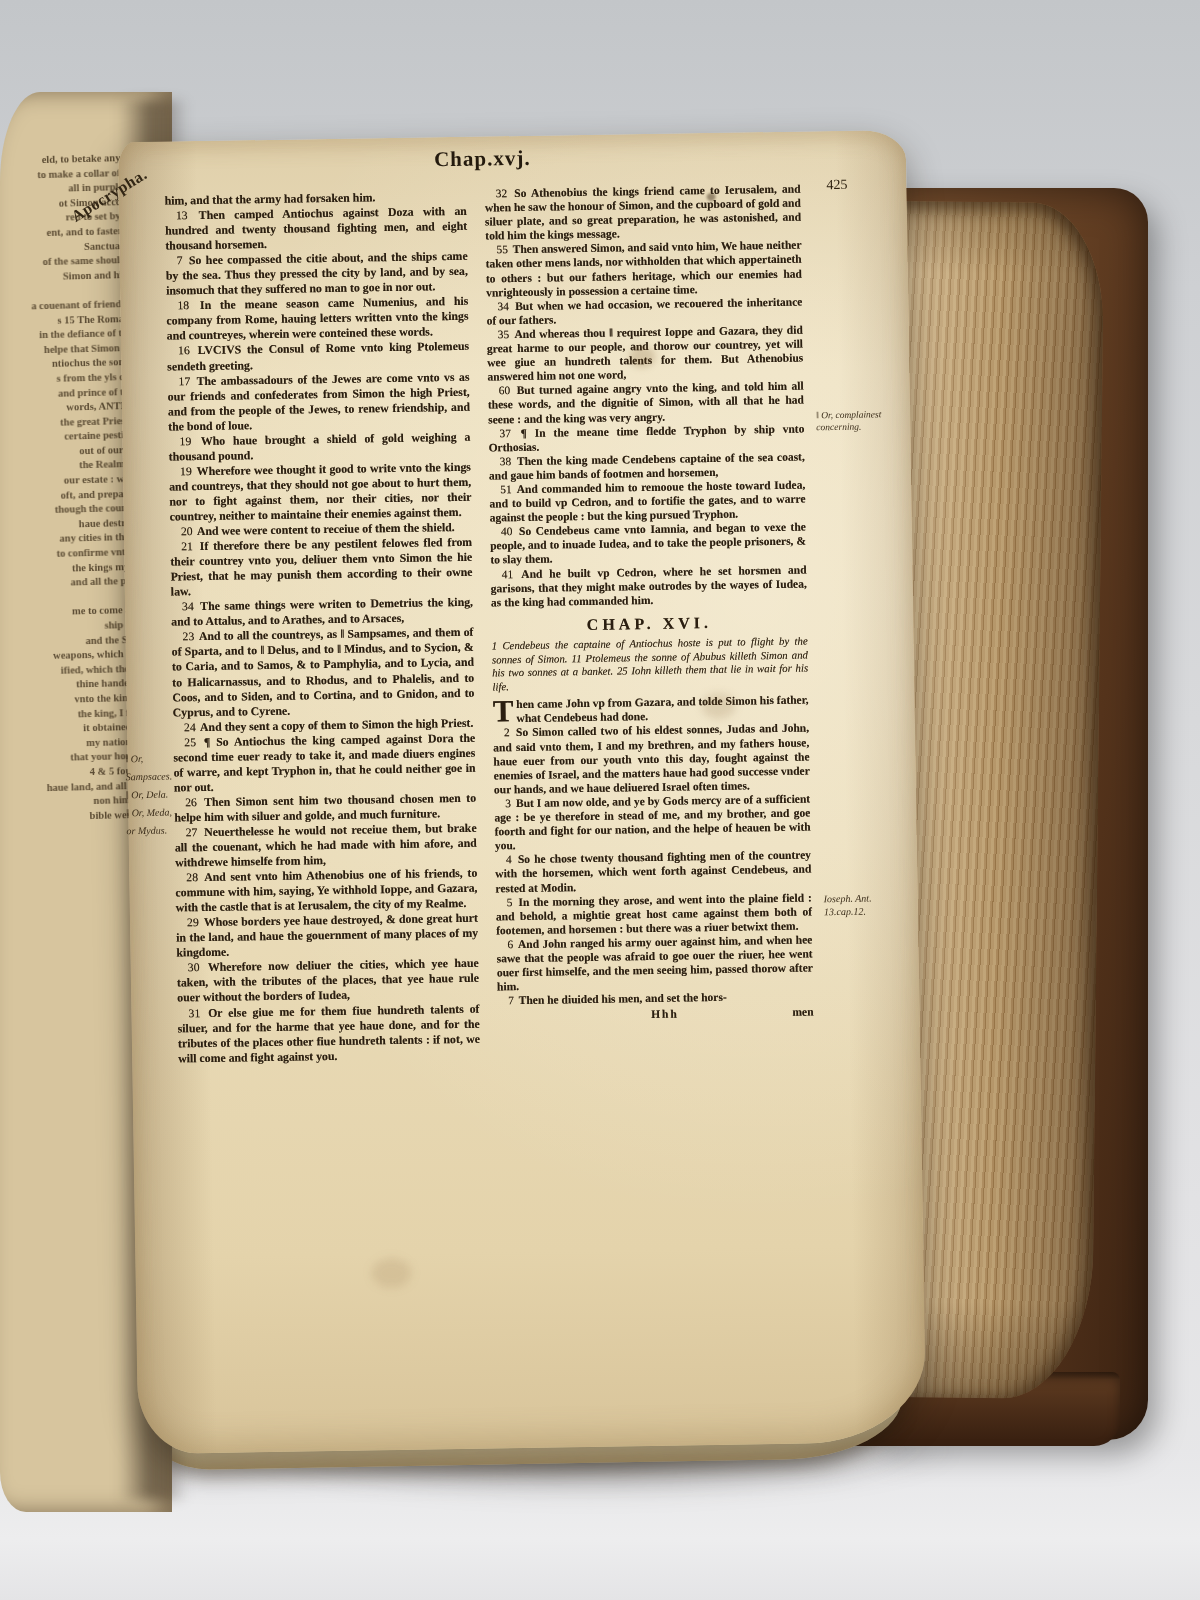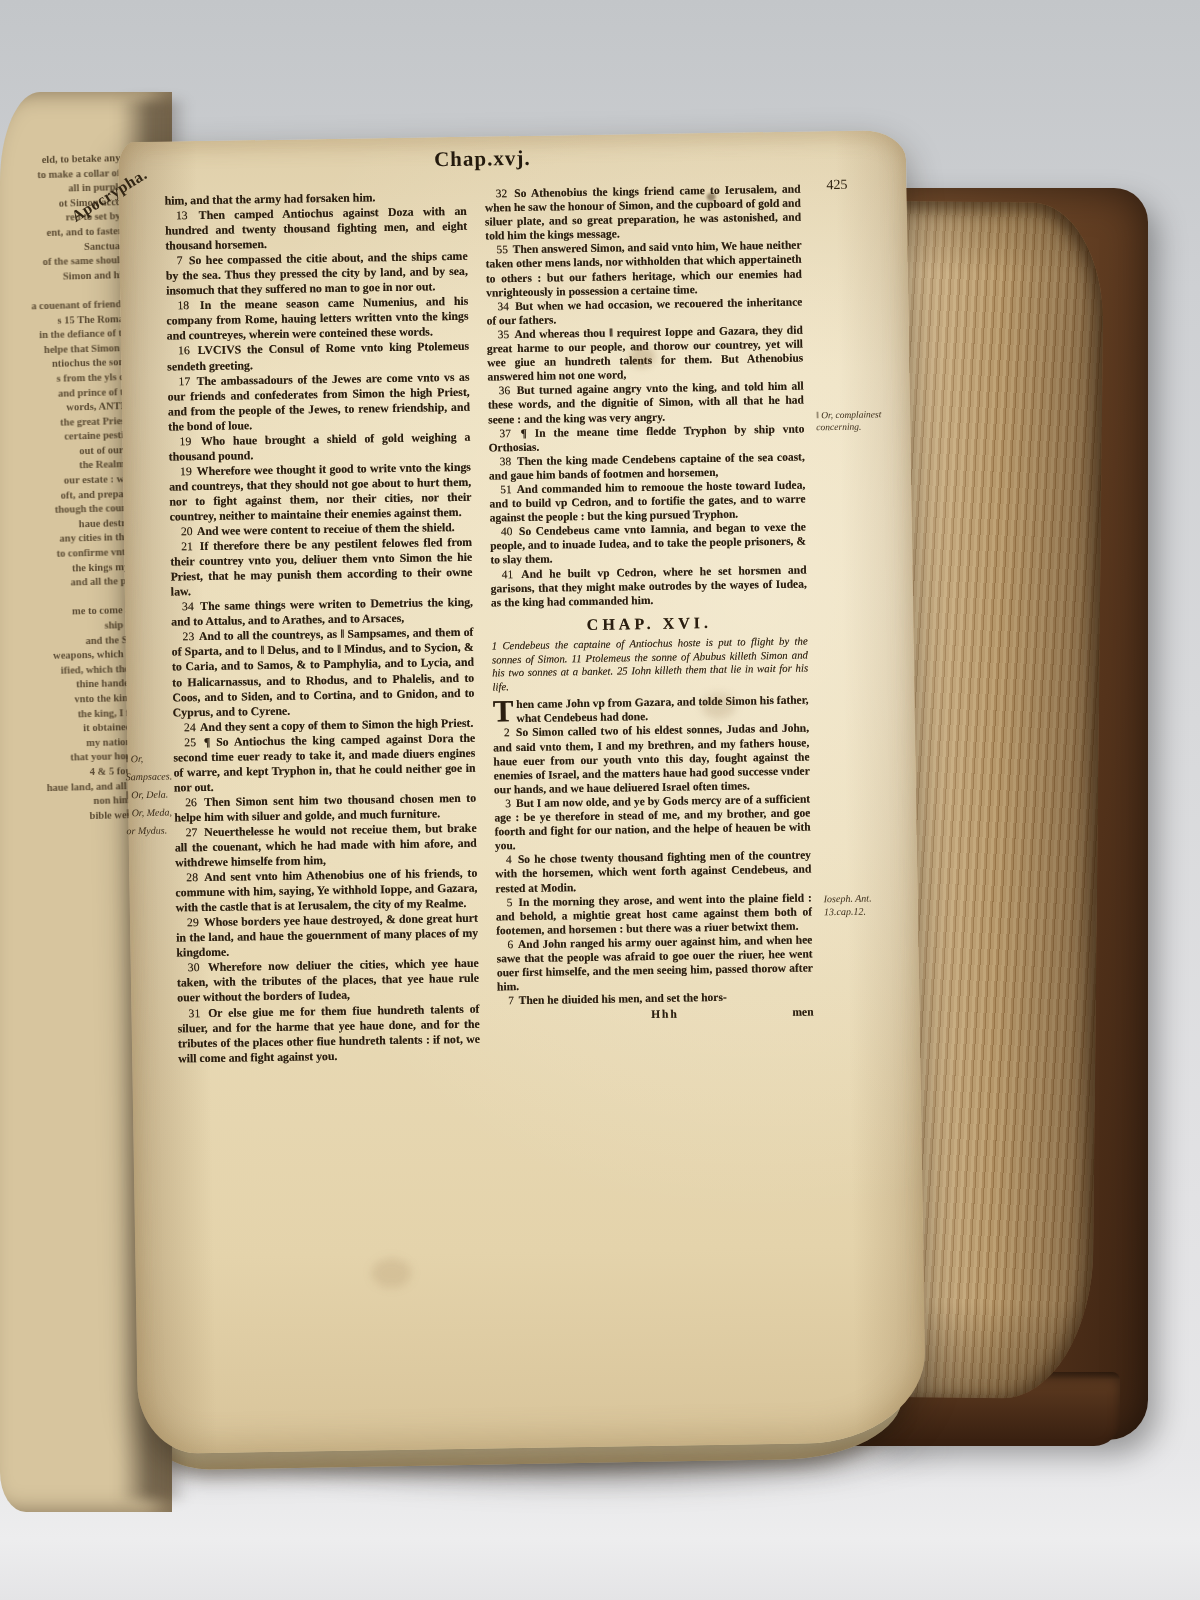--- a/index.html
+++ b/index.html
@@ -181,21 +181,21 @@
         <p class="verse"><span class="vnum">30</span> Wherefore now deliuer the cities, which yee haue taken, with the tributes of the places, that yee haue rule ouer without the borders of Iudea,</p>
         <p class="verse"><span class="vnum">31</span> Or else giue me for them fiue hundreth talents of siluer, and for the harme that yee haue done, and for the tributes of the places other fiue hundreth talents : if not, we will come and fight against you.</p>
       </div>
 
     <div class="col col-right">
       <div id="col-right-ch15">
           <p class="verse"><span class="vnum">32</span> So Athenobius the kings friend came to Ierusalem, and when he saw the honour of Simon, and the cupboard of gold and siluer plate, and so great preparation, he was astonished, and told him the kings message.</p>
           <p class="verse"><span class="vnum">55</span> Then answered Simon, and said vnto him, We haue neither taken other mens lands, nor withholden that which appertaineth to others : but our fathers heritage, which our enemies had vnrighteously in possession a certaine time.</p>
           <p class="verse"><span class="vnum">34</span> But when we had occasion, we recouered the inheritance of our fathers.</p>
           <p class="verse"><span class="vnum">35</span> And whereas thou ‖ requirest Ioppe and Gazara, they did great harme to our people, and thorow our countrey, yet will wee giue an hundreth talents for them. But Athenobius answered him not one word,</p>
-          <p class="verse"><span class="vnum">36</span> But turned againe angry vnto the king, and told him all these words, and the dignitie of Simon, with all that he had seene : and the king was very angry.</p>
+          <p class="verse"><span class="vnum">60</span> But turned againe angry vnto the king, and told him all these words, and the dignitie of Simon, with all that he had seene : and the king was very angry.</p>
           <p class="verse"><span class="vnum">37</span> ¶ In the meane time fledde Tryphon by ship vnto Orthosias.</p>
           <p class="verse"><span class="vnum">38</span> Then the king made Cendebens captaine of the sea coast, and gaue him bands of footmen and horsemen,</p>
           <p class="verse"><span class="vnum">51</span> And commanded him to remooue the hoste toward Iudea, and to build vp Cedron, and to fortifie the gates, and to warre against the people : but the king pursued Tryphon.</p>
           <p class="verse"><span class="vnum">40</span> So Cendebeus came vnto Iamnia, and began to vexe the people, and to inuade Iudea, and to take the people prisoners, &amp; to slay them.</p>
           <p class="verse"><span class="vnum">41</span> And he built vp Cedron, where he set horsmen and garisons, that they might make outrodes by the wayes of Iudea, as the king had commanded him.</p>
         </div>
       <div class="chap-heading">CHAP. XVI.</div>
       <div class="chap-argument">1 Cendebeus the captaine of Antiochus hoste is put to flight by the sonnes of Simon. 11 Ptolemeus the sonne of Abubus killeth Simon and his two sonnes at a banket. 25 Iohn killeth them that lie in wait for his life.</div>
       <div id="col-right-ch16">
           <p class="verse" style="text-indent: 0px;"><span class="dropcap">T</span>hen came John vp from Gazara, and tolde Simon his father, what Cendebeus had done.</p>

